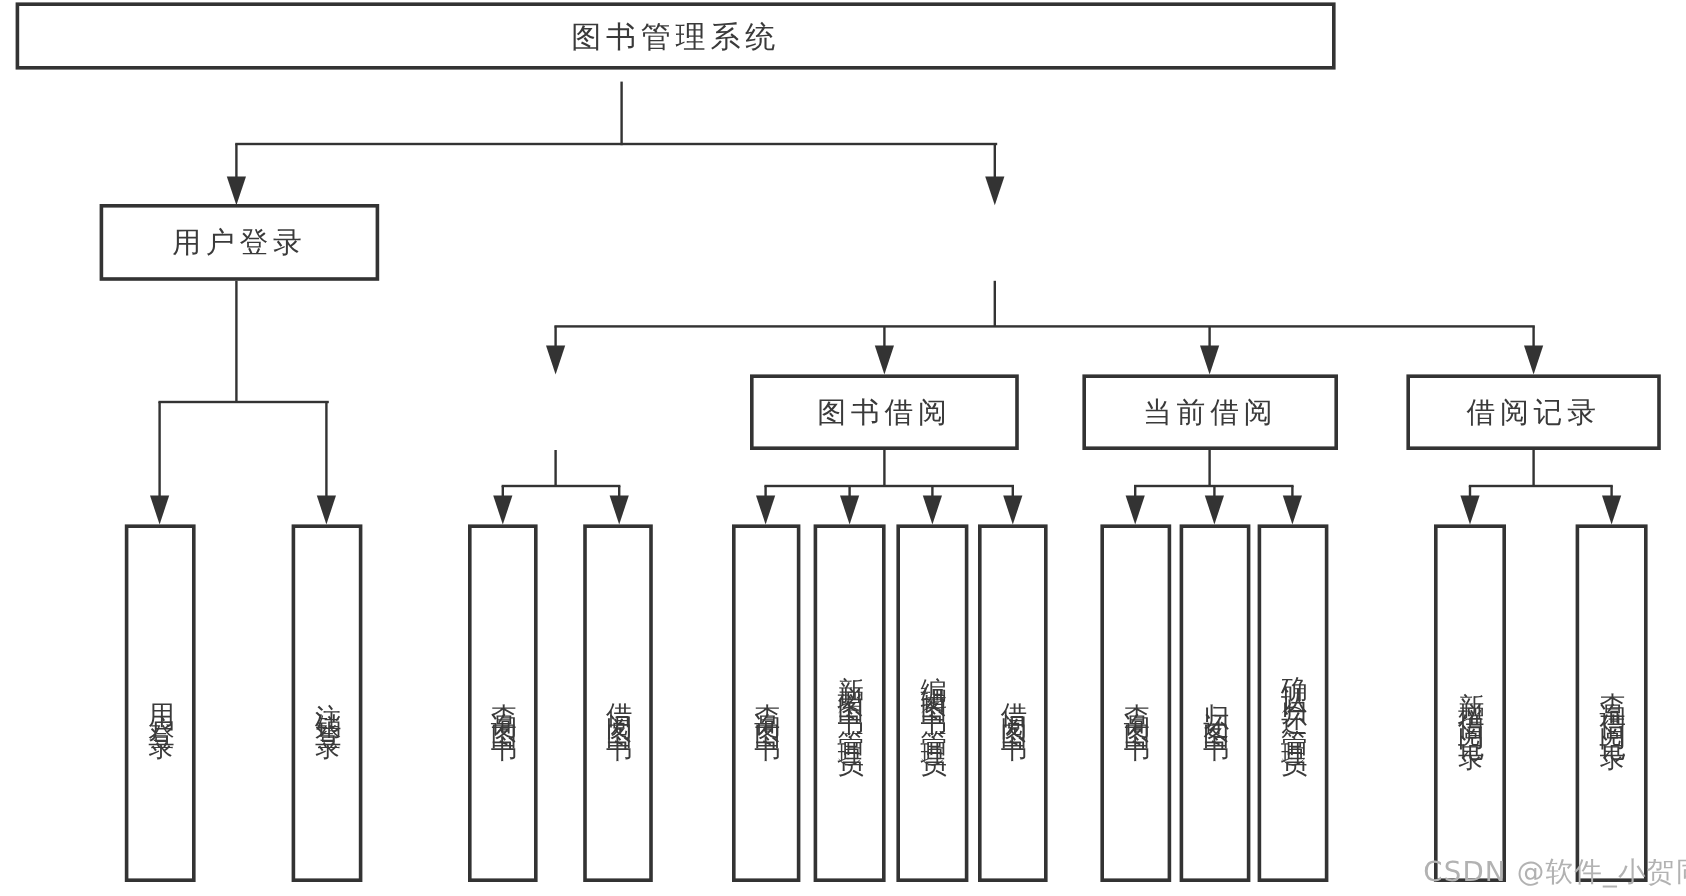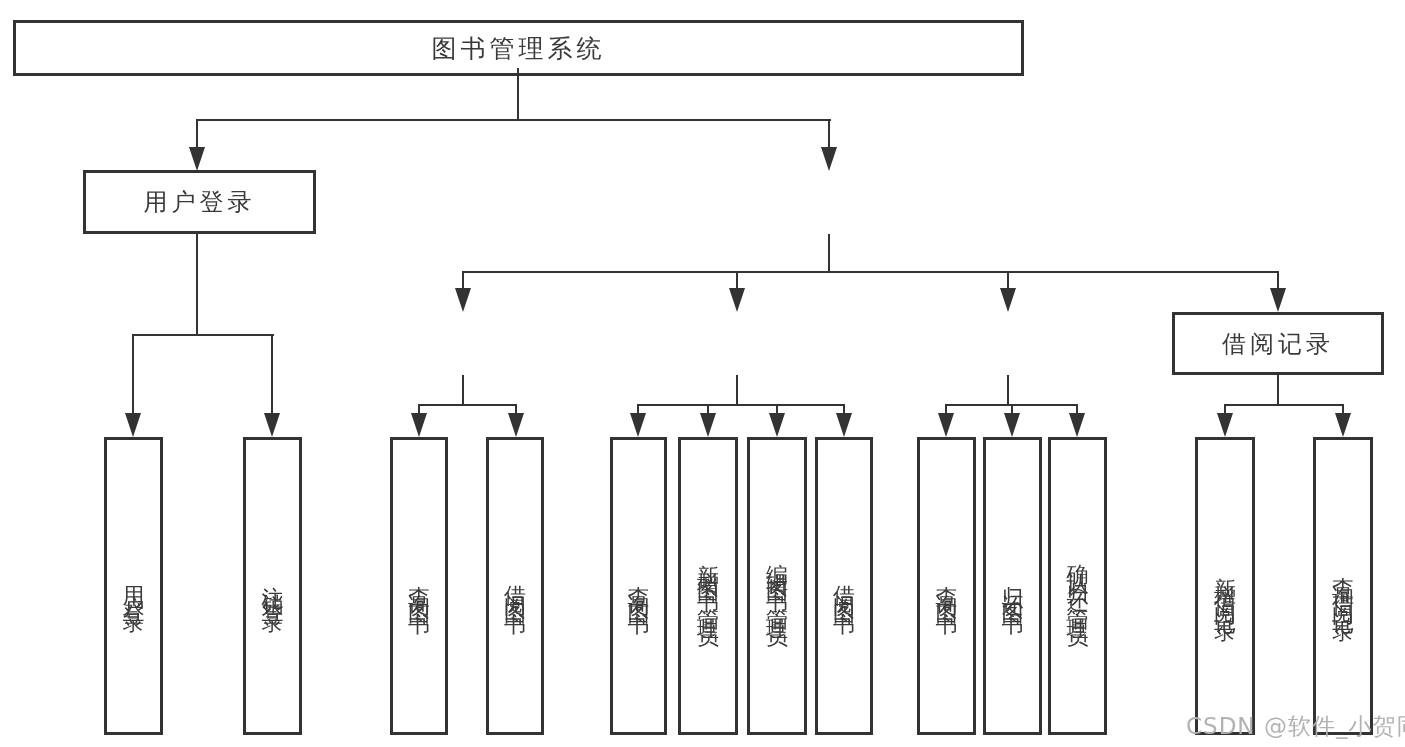--- a/index.html
+++ b/index.html
@@ -53,28 +53,34 @@
     letter-spacing: 1px;
     white-space: nowrap;
     z-index: 10;
   }
 </style>
 </head>
 <body>
 
 <div class="canvas">
 
-  <div class="box hbox root-box" style="left:13px;top:20px;width:1011px;height:56px">
+  <div class="box hbox root-box" style="left:13px;top:2px;width:1100px;height:56px">
     <span>图书管理系统</span>
   </div>
 
   <div class="box hbox" style="left:83px;top:170px;width:233px;height:64px">
     <span>用户登录</span>
   </div>
 
+  <div class="box hbox" style="left:625px;top:312px;width:224px;height:63px">
+    <span>图书借阅</span>
+  </div>
+  <div class="box hbox" style="left:902px;top:312px;width:213px;height:63px">
+    <span>当前借阅</span>
+  </div>
   <div class="box hbox" style="left:1172px;top:312px;width:212px;height:63px">
     <span>借阅记录</span>
   </div>
 
   <div class="box vbox" style="left:104px;top:437px;width:59px;height:298px">
     <span>用户登录</span>
   </div>
   <div class="box vbox" style="left:243px;top:437px;width:59px;height:298px">
     <span>注销登录</span>
   </div>

